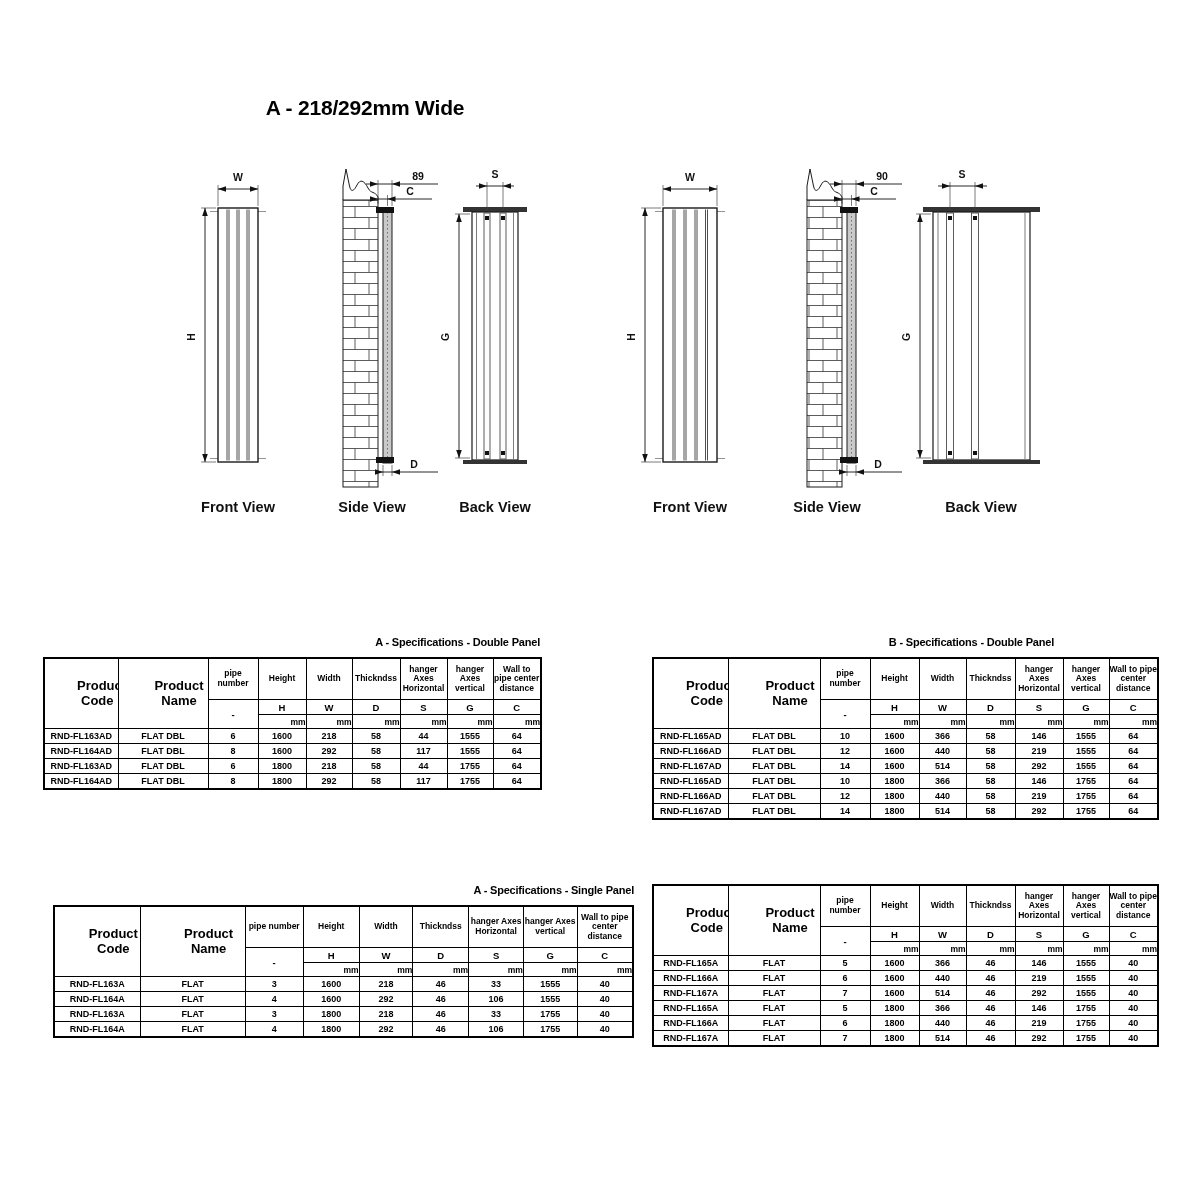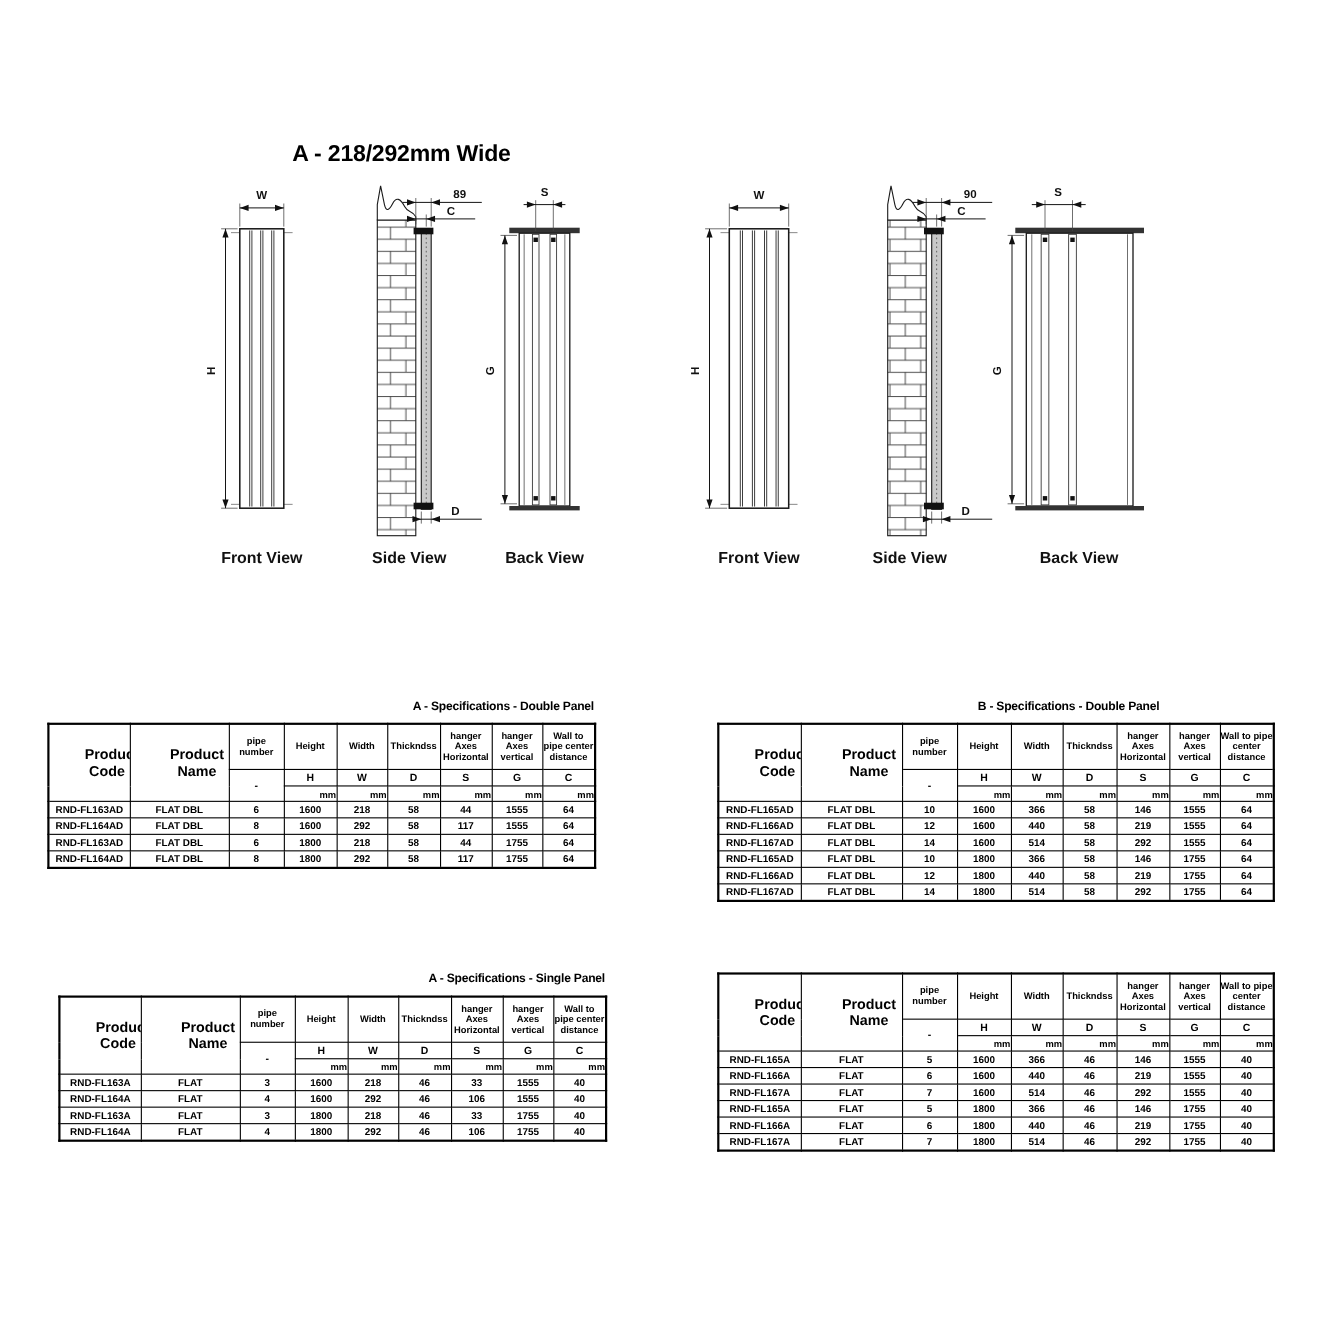--- a/index.html
+++ b/index.html
@@ -1,31 +1,31 @@
 <!DOCTYPE html>
 <html><head>
 <meta charset="utf-8">
 <style>
   html,body{margin:0;padding:0;background:#fff;}
   .page{position:relative;width:1200px;height:1200px;background:#fff;overflow:hidden;
         font-family:"Liberation Sans",sans-serif;color:#000;}
   .diagram-title{position:absolute;text-align:center;font-size:21px;font-weight:bold;
         letter-spacing:-0.2px;white-space:nowrap;}
-  .dt-a{left:165px;top:128px;width:400px;}
+  .dt-a{left:165px;top:96px;width:400px;}
   .dt-b{left:628px;top:113px;width:400px;}
   .dsvg{position:absolute;}
   .svg-a{left:180px;top:140px;}
   .svg-b{left:620px;top:140px;}
   svg text{font-family:"Liberation Sans",sans-serif;font-weight:bold;fill:#111;}
   .dimtxt{font-size:10.5px;}
   .viewlbl{font-size:14.5px;}
   .spec-block{position:absolute;}
   .pos-ad{left:43px;top:636px;width:497px;}
   .pos-bd{left:652px;top:636px;width:402px;}
-  .pos-as{left:53px;top:884px;width:497px;}
+  .pos-as{left:53px;top:884px;width:581px;}
   .pos-bs{left:652px;top:884px;width:505px;}
   .spec-title{text-align:right;font-size:11px;font-weight:bold;letter-spacing:-0.2px;
         margin:0 0 9px 0;white-space:nowrap;}
   table.spec{border-collapse:collapse;table-layout:fixed;border:2px solid #000;width:100%;}
   table.spec th,table.spec td{border:1px solid #000;text-align:center;vertical-align:middle;
         padding:0;font-weight:bold;overflow:hidden;}
   tr.h-main th{height:40px;font-size:8.5px;line-height:1.12;font-weight:bold;}
   tr.h-main th.big-head{font-size:13px;padding-left:32px;}
   tr.h-sym th{height:14px;font-size:9.5px;}
   tr.h-unit th{height:13px;font-size:8.5px;text-align:right;}

